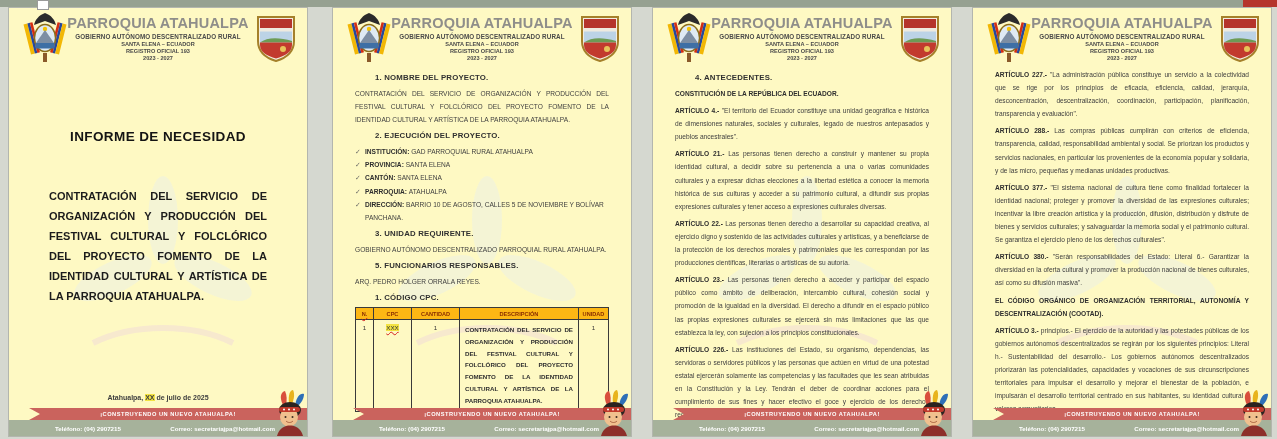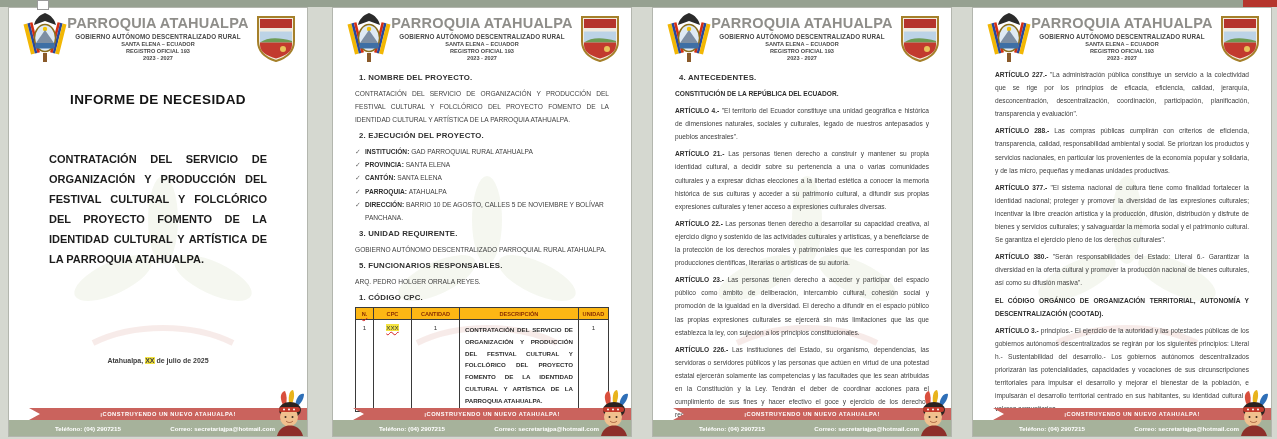--- a/index.html
+++ b/index.html
@@ -3,41 +3,41 @@
 <meta charset="utf-8">
 <style>
   * { margin:0; padding:0; box-sizing:border-box; }
   html,body { width:1277px; height:439px; overflow:hidden; }
   body { background:#d5d8d0; font-family:"Liberation Sans", sans-serif; position:relative; }
 
   .topbar { position:absolute; top:0; left:0; width:1277px; height:7px; background:#96a191; z-index:2; }
   .topbar-accent { position:absolute; top:0; left:1243px; width:34px; height:7px; background:#b5352c; z-index:3; }
   .marker { position:absolute; top:0; left:37px; width:12px; height:10px; background:#ffffff; border:1px solid #9a9a9a; z-index:4; }
 
-  .page { position:absolute; top:7px; width:300px; height:430px; background:#ffffff; border:1px solid #b3b6ae; overflow:hidden; }
+  .page { position:absolute; top:7px; width:300px; height:430px; background:#fef9c3; border:1px solid #b3b6ae; overflow:hidden; }
   #p1 { left:8px; } #p2 { left:332px; } #p3 { left:652px; } #p4 { left:972px; }
 
   .wm { position:absolute; left:44px; top:120px; opacity:.55; z-index:0; pointer-events:none; }
 
   .hdr { position:relative; height:56px; padding-top:5px; z-index:1; }
   .hdr-title { text-align:center; font-size:14.5px; font-weight:bold; color:#8f8e8a; letter-spacing:.2px; line-height:1.05; margin-top:3px; }
   .hdr-sub1 { text-align:center; font-size:6.3px; font-weight:bold; color:#4a4a4a; margin-top:2px; letter-spacing:.1px; }
   .hdr-sub  { text-align:center; font-size:5.6px; font-weight:bold; color:#4a4a4a; margin-top:1px; }
   .arms   { position:absolute; left:13px; top:4px; }
   .shield { position:absolute; right:10px; top:6px; }
 
   .content { position:relative; z-index:1; padding:4px 22px 0; }
 
-  .sec { font-size:7.8px; font-weight:bold; color:#303030; margin:5px 0 5px 4px; letter-spacing:.2px; }
+  .sec { font-size:7.8px; font-weight:bold; color:#303030; margin:5px 0 5px 20px; letter-spacing:.2px; }
   p.body { font-size:6.6px; line-height:13.1px; color:#3e3e3e; text-align:justify; margin:0 0 4px; }
   p.body b { color:#2e2e2e; }
   .bold-line { font-size:6.6px; line-height:13.1px; font-weight:bold; color:#2e2e2e; text-align:justify; margin:0 0 4px; }
 
   
-  .p1-title { text-align:center; font-size:13.5px; font-weight:bold; color:#141414; letter-spacing:.4px; margin-top:24px; }
+  .p1-title { text-align:center; font-size:13.5px; font-weight:bold; color:#141414; letter-spacing:.4px; margin-top:61px; }
   .p1-body { margin:42px 18px 0; font-size:11px; font-weight:bold; color:#1c1c1c; text-align:justify; line-height:20px; }
   .p1-date { text-align:center; font-size:7px; font-weight:600; color:#3e3e3e; margin-top:88px; }
   mark.hl { background:#f3e341; color:inherit; }
 
   
   .chk { display:flex; font-size:6.6px; line-height:13.1px; color:#3e3e3e; }
   .tick { flex:0 0 10px; color:#5f5f5f; font-size:6.8px; }
   .chk-text { flex:1; }
   .chk-text b { color:#2e2e2e; }
 

